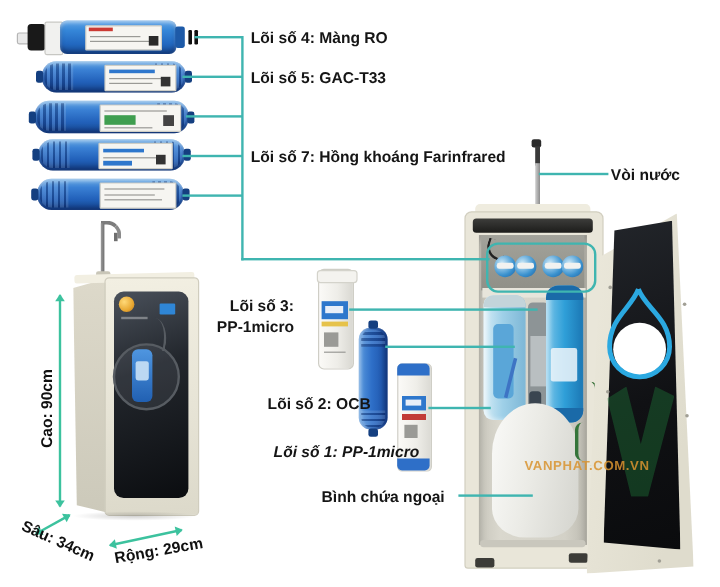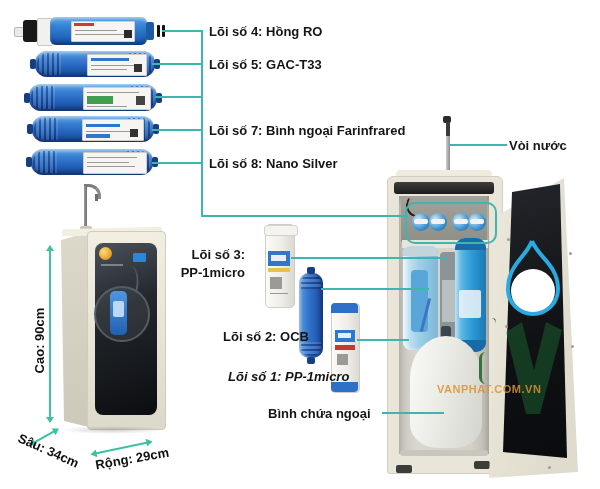--- a/index.html
+++ b/index.html
@@ -98,24 +98,23 @@
   </div>
 
   <div class="tline" style="left:162px;top:30px;width:40px;height:2px;"></div>
   <div class="tline" style="left:152px;top:63px;width:50px;height:2px;"></div>
   <div class="tline" style="left:155px;top:96px;width:47px;height:2px;"></div>
   <div class="tline" style="left:152px;top:129px;width:50px;height:2px;"></div>
   <div class="tline" style="left:152px;top:162px;width:50px;height:2px;"></div>
   <div class="tline" style="left:201px;top:30px;width:2px;height:187px;"></div>
   <div class="tline" style="left:201px;top:215px;width:207px;height:2px;z-index:6;"></div>
 
-  <div class="lbl" style="left:209px;top:24px;">Lõi số 4: Hồng RO</div>
+  <div class="lbl" style="left:209px;top:24px;">Lõi số 4: Màng RO</div>
   <div class="lbl" style="left:209px;top:57px;">Lõi số 5: GAC-T33</div>
-  <div class="lbl" style="left:209px;top:123px;">Lõi số 7: Bình ngoại Farinfrared</div>
-  <div class="lbl" style="left:209px;top:156px;">Lõi số 8: Nano Silver</div>
+  <div class="lbl" style="left:209px;top:123px;">Lõi số 7: Hồng khoáng Farinfrared</div>
 
   <div class="abs" style="left:84px;top:184px;width:14px;height:12px;border-top:3px solid #7c7c7c;border-right:3px solid #8a8a8a;border-top-right-radius:12px;"></div>
   <div class="abs" style="left:84px;top:186px;width:3px;height:47px;background:linear-gradient(90deg,#9c9c9c,#6f6f6f);"></div>
   <div class="abs" style="left:95px;top:194px;width:3px;height:7px;background:#6f6f6f;"></div>
   <div class="abs" style="left:80px;top:226px;width:12px;height:8px;background:#c9c6b8;border-radius:2px;"></div>
 
   <div class="abs" style="left:58px;top:231px;width:31px;height:198px;background:linear-gradient(180deg,#ddd9ca,#ccc9ba);clip-path:polygon(3px 9px,31px 1px,31px 196px,6px 190px);"></div>
   <div class="abs" style="left:62px;top:228px;width:100px;height:7px;background:#f2efe2;border-radius:2px;transform:rotate(-1.5deg);"></div>
   <div class="abs" style="left:87px;top:231px;width:77px;height:197px;background:linear-gradient(175deg,#f2efe2,#e7e4d6 55%,#dcd9ca);border:1px solid #d0cdbe;border-radius:4px;"></div>
 

